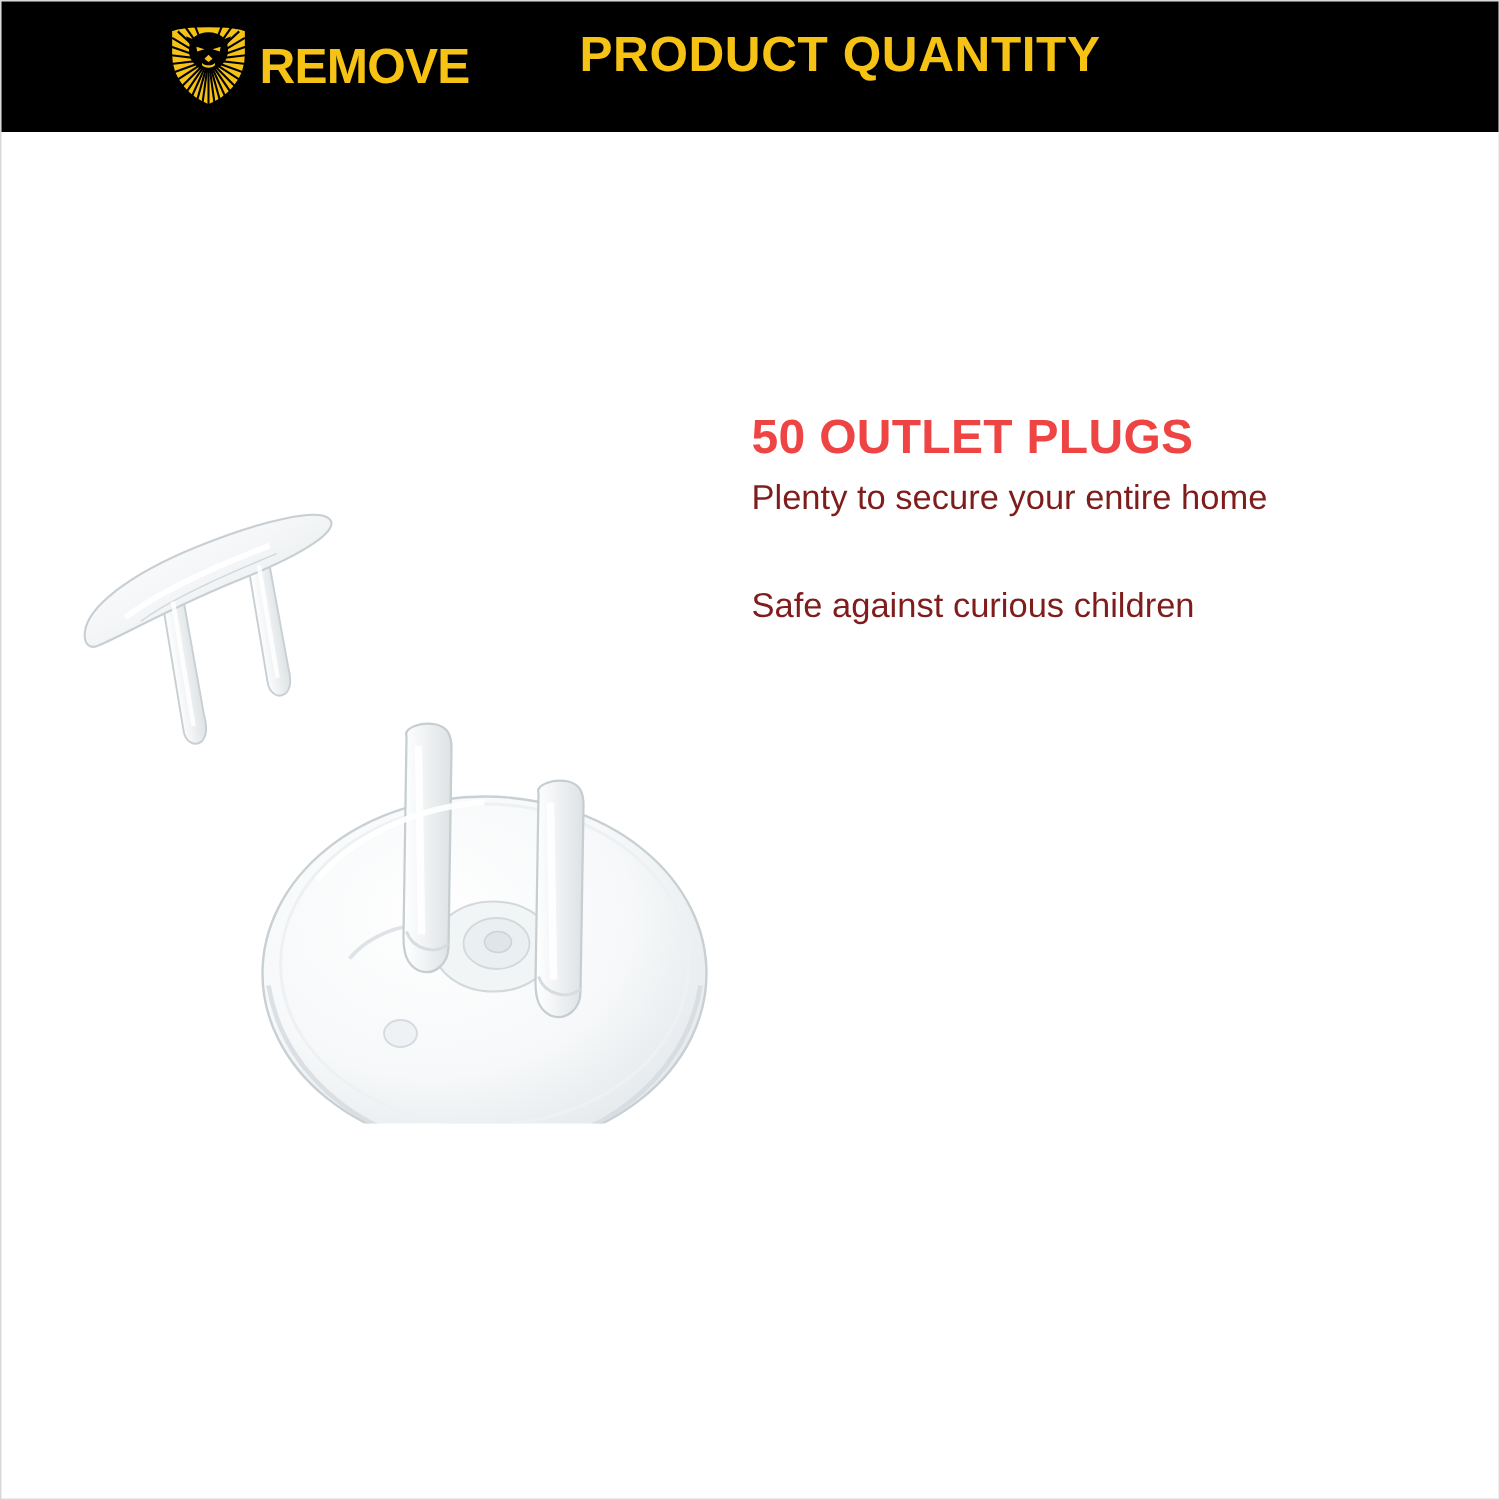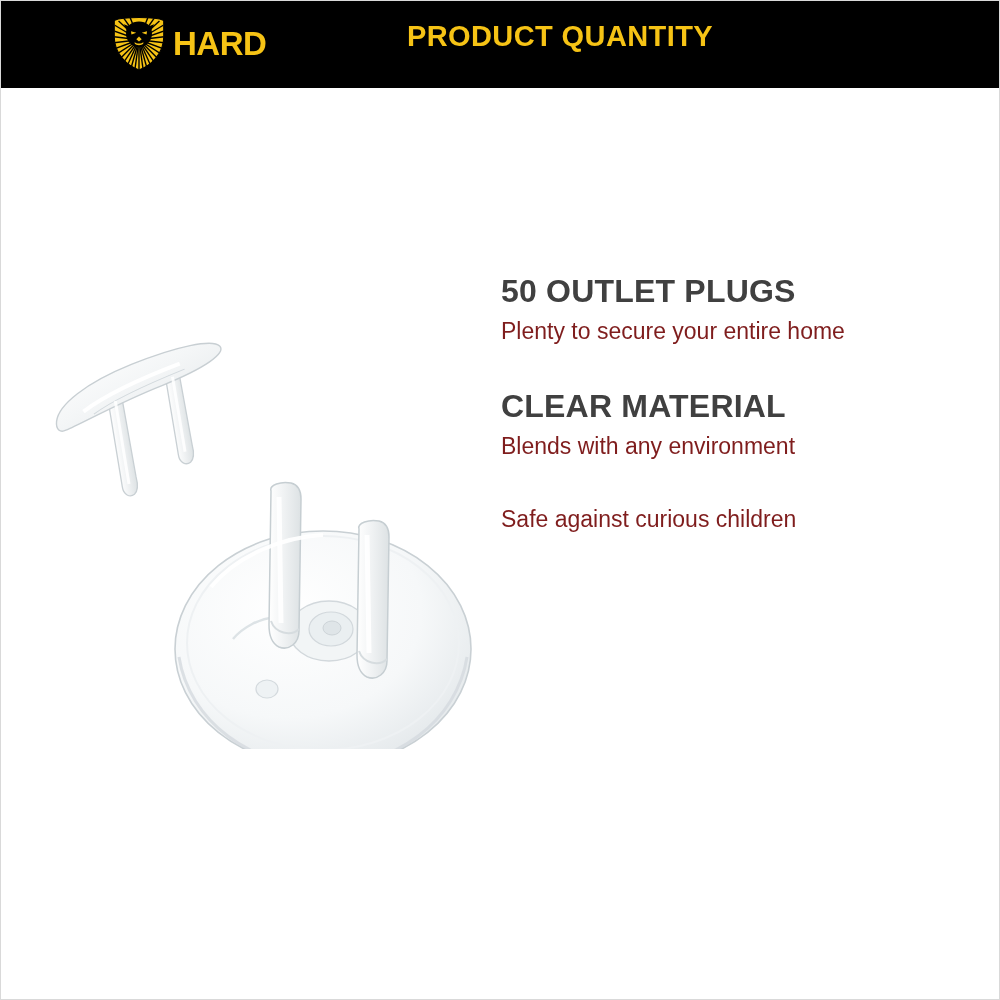--- a/index.html
+++ b/index.html
@@ -39,21 +39,21 @@
     letter-spacing:-0.5px;
     line-height:1;
     font-family:"Liberation Sans", sans-serif;
   }
   #header-title {
     position:absolute;
     left:0; right:0; top:0;
     height:72px;
     display:flex; align-items:center; justify-content:center;
     color:#F6C315;
-    font-size:29px;
+    font-size:33px;
     font-weight:bold;
     letter-spacing:0.4px;
     padding-left:120px;
   }
 
   
   #body {
     position:absolute;
     left:0; top:88px;
     width:998px; height:910px;
@@ -71,21 +71,21 @@
 
   
   #features {
     position:absolute;
     left:500px; top:186px;
     width:470px;
   }
   .feature { margin-bottom:46px; }
   .feature:last-child { margin-bottom:0; }
   .feature-title {
-    color:#404040;
+    color:#ef4444;
     font-size:32px;
     font-weight:bold;
     letter-spacing:0.2px;
     line-height:1.06;
     margin-bottom:9px;
     white-space:nowrap;
   }
   .feature-sub {
     color:#7f1d1d;
     font-size:23px;
@@ -149,21 +149,21 @@
           <path d="M73,28 L78,17 L66,22 Z" fill="#000000"></path>
 
           <path d="M35,30 L45,33 L36,36 Z" fill="#F6C315"></path>
           <path d="M65,30 L55,33 L64,36 Z" fill="#F6C315"></path>
 
           <path d="M50,40 L55,45 L50,49 L45,45 Z" fill="#F6C315"></path>
           <path d="M42,50 C45,54 55,54 58,50 L58,53 C55,57 45,57 42,53 Z" fill="#F6C315"></path>
         </g>
         <path d="M4,10 C20,3 80,3 96,10 L96,40 C96,72 72,94 50,102 C28,94 4,72 4,40 Z" fill="none" stroke="#000000" stroke-width="2"></path>
       </svg>
-      <span id="brand-name">HARD</span>
+      <span id="brand-name">REMOVE</span>
     </div>
 
     <div id="header-title">PRODUCT QUANTITY</div>
   </div>
 
   <div id="body">
 
     <div id="product-pane">
       <svg id="product-art" viewBox="0 0 450 430">
         <defs>
@@ -232,24 +232,20 @@
     <div id="features">
 
       <div class="feature">
         <div class="feature-title">50 OUTLET PLUGS</div>
         <div class="feature-sub">Plenty to secure your entire home</div>
       </div>
 
       <div class="feature">
       </div>
 
-      <div class="feature">
-        <div class="feature-title">CLEAR MATERIAL</div>
-        <div class="feature-sub">Blends with any environment</div>
-      </div>
 
       <div class="feature">
         <div class="feature-sub">Safe against curious children</div>
       </div>
 
     </div>
   </div>
 </div>
 
 </body></html>

